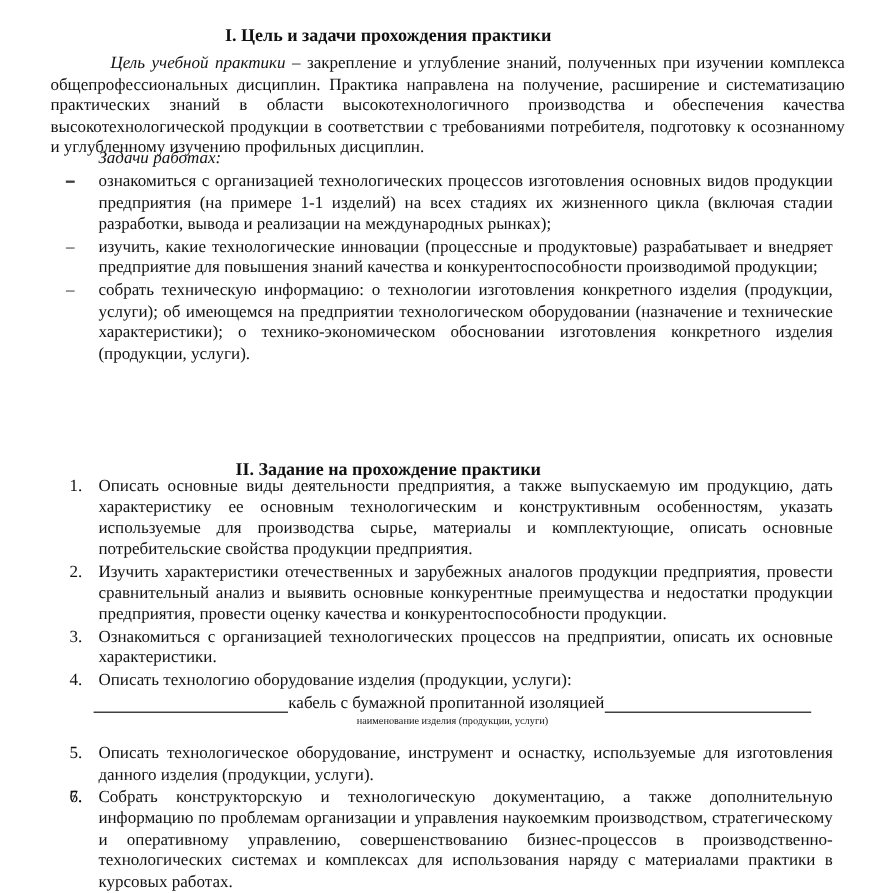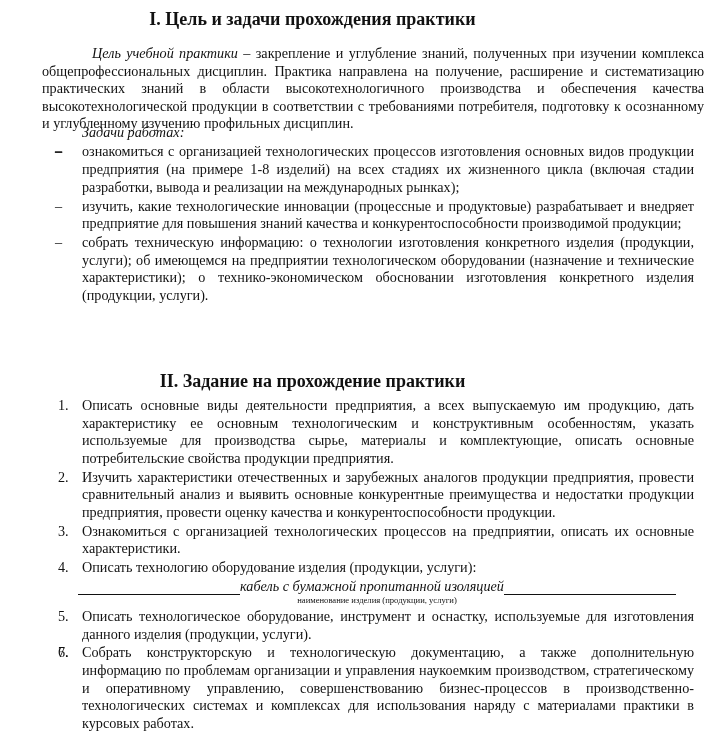--- a/index.html
+++ b/index.html
@@ -4,22 +4,22 @@
   <style>
     html, body { margin: 0; padding: 0; background: #ffffff; }
     body {
       width: 725px; height: 744px; overflow: hidden;
       font-family: "Liberation Serif", "DejaVu Serif", serif;
       font-size: 14.2px; line-height: 17.6px; color: #111111;
       position: relative;
     }
     .page { position: absolute; left: 0; top: 0; width: 725px; }
     h2 {
-      font-size: 18px; font-weight: bold; text-align: center;
-      margin: 1px; position: absolute; left: 0; width: 623px;
+      font-size: 15px; font-weight: bold; text-align: center;
+      margin: 12px; position: absolute; left: 0; width: 623px;
       line-height: 18px;
     }
     .h1 { top: 9px; }
     .h2t { top: 371px; }
     .just { text-align: justify; }
     .intro {
       position: absolute; left: 32px; top: 35px; width: 662px;
       text-indent: 50px; margin: 10px;
     }
     .intro i { font-style: italic; }
@@ -32,54 +32,54 @@
     }
     .dash-list li { position: relative; padding-left: 50px; margin: 0 0 1.4px 0; }
     .dash-list li .mark { position: absolute; left: 23px; top: 0; }
     .num-list {
       position: absolute; left: 32px; top: 397px; width: 662px;
       margin: 0; padding: 0; list-style: none;
     }
     .num-list li { position: relative; padding-left: 50px; margin: 0 0 1.2px 0; }
     .num-list li .mark { position: absolute; left: 26px; top: 0; }
     .fill-line {
-      display: flex; align-items: flex-end; justify-content: center;
-      margin-left: -20px; width: 630px; margin-top: 1px; font-style: italic;
+      display: flex; justify-content: center;
+      margin-left: -20px; width: 630px; margin-top: 1px;
     }
     .fill-line .ul { border-bottom: 1px solid #111; height: 15px; }
     .fill-line .ul.left { width: 162px; }
     .fill-line .ul.right { width: 172px; }
     .fill-caption {
       font-size: 8.6px; line-height: 11px; text-align: center;
-      width: 610px; margin-left: -10px; margin-bottom: 2px;
+      width: 610px; margin-left: -10px; margin-bottom: 14px;
     }
   </style>
 </head>
 <body>
 
 <div class="page">
 
   <h2 class="h1">I. Цель и задачи прохождения практики</h2>
 
   <p class="intro just"><i>Цель учебной практики</i><span> – закрепление и углубление знаний, полученных при изучении комплекса общепрофессиональных дисциплин. Практика направлена на получение, расширение и систематизацию практических знаний в области высокотехнологичного производства и обеспечения качества высокотехнологической продукции в соответствии с требованиями потребителя, подготовку к осознанному и углубленному изучению профильных дисциплин.</span></p>
 
   <p class="tasks-title">Задачи работах:</p>
 
   <ul class="dash-list">
     <li class="just"><span class="mark">–</span></li>
     <li class="just"><span class="mark">–</span></li>
-    <li class="just"><span class="mark">–</span><span>ознакомиться с организацией технологических процессов изготовления основных видов продукции предприятия (на примере 1-8 изделий) на всех стадиях их жизненного цикла (включая стадии разработки, вывода и реализации на международных рынках);</span></li>
+    <li class="just"><span class="mark">–</span><span>ознакомиться с организацией технологических процессов изготовления основных видов продукции предприятия (на примере 1-1 изделий) на всех стадиях их жизненного цикла (включая стадии разработки, вывода и реализации на международных рынках);</span></li>
     <li class="just"><span class="mark">–</span><span>изучить, какие технологические инновации (процессные и продуктовые) разрабатывает и внедряет предприятие для повышения знаний качества и конкурентоспособности производимой продукции;</span></li>
     <li class="just"><span class="mark">–</span><span>собрать техническую информацию: о технологии изготовления конкретного изделия (продукции, услуги); об имеющемся на предприятии технологическом оборудовании (назначение и технические характеристики); о технико-экономическом обосновании изготовления конкретного изделия (продукции, услуги).</span></li>
   </ul>
 
   <h2 class="h2t">II. Задание на прохождение практики</h2>
 
   <ol class="num-list">
-    <li class="just"><span class="mark">1.</span><span>Описать основные виды деятельности предприятия, а всех выпускаемую им продукцию, дать характеристику ее основным технологическим и конструктивным особенностям, указать используемые для производства сырье, материалы и комплектующие, описать основные потребительские свойства продукции предприятия.</span></li>
+    <li class="just"><span class="mark">1.</span><span>Описать основные виды деятельности предприятия, а также выпускаемую им продукцию, дать характеристику ее основным технологическим и конструктивным особенностям, указать используемые для производства сырье, материалы и комплектующие, описать основные потребительские свойства продукции предприятия.</span></li>
     <li class="just"><span class="mark">2.</span><span>Изучить характеристики отечественных и зарубежных аналогов продукции предприятия, провести сравнительный анализ и выявить основные конкурентные преимущества и недостатки продукции предприятия, провести оценку качества и конкурентоспособности продукции.</span></li>
     <li class="just"><span class="mark">3.</span><span>Ознакомиться с организацией технологических процессов на предприятии, описать их основные характеристики.</span></li>
     <li><span class="mark">4.</span><span>Описать технологию оборудование изделия (продукции, услуги):</span>
       <div class="fill-line">
         <span class="ul left"></span>
         <span>кабель с бумажной пропитанной изоляцией</span>
         <span class="ul right"></span>
       </div>
       <div class="fill-caption">наименование изделия (продукции, услуги)</div>
     </li>

